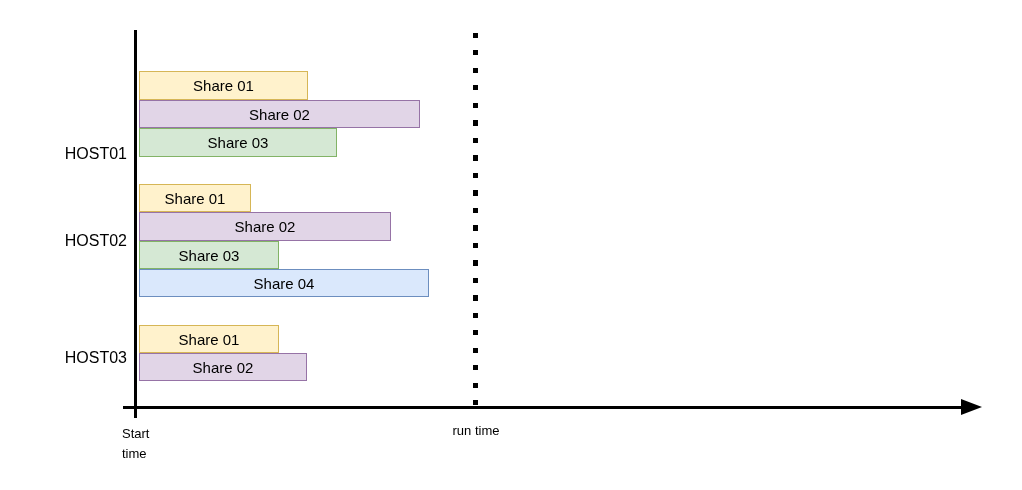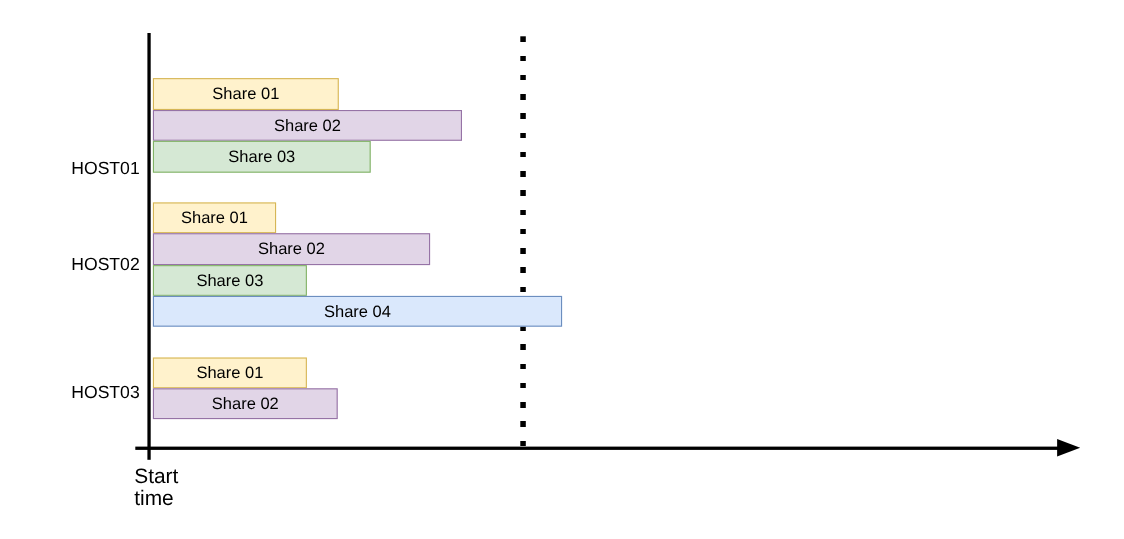--- a/index.html
+++ b/index.html
@@ -78,21 +78,21 @@
     width: 97px;
     height: 20px;
     line-height: 20px;
     text-align: right;
     font-size: 16px;
     color: #000000;
   }
   
   .axis-label {
     position: absolute;
-    font-size: 19px;
+    font-size: 13px;
     line-height: 20px;
     color: #000000;
   }
   .start-label {
     left: 122px;
     top: 424px;
     text-align: left;
   }
   .max-label {
     left: 406px;
@@ -113,27 +113,28 @@
 
   <div id="bars-layer">
       <div class="host-label" style="top: 104px; margin-top: 40px;">HOST01</div>
       <div class="bar" style="top: 71px; height: 29px; width: 169px; background: rgb(255, 242, 204); border-color: rgb(214, 182, 86);">Share 01</div>
       <div class="bar" style="top: 100px; height: 28px; width: 281px; background: rgb(225, 213, 231); border-color: rgb(150, 115, 166);">Share 02</div>
       <div class="bar" style="top: 128px; height: 29px; width: 198px; background: rgb(213, 232, 212); border-color: rgb(130, 179, 102);">Share 03</div>
       <div class="host-label" style="top: 231px;">HOST02</div>
       <div class="bar" style="top: 184px; height: 28px; width: 112px; background: rgb(255, 242, 204); border-color: rgb(214, 182, 86);">Share 01</div>
       <div class="bar" style="top: 212px; height: 29px; width: 252px; background: rgb(225, 213, 231); border-color: rgb(150, 115, 166);">Share 02</div>
       <div class="bar" style="top: 241px; height: 28px; width: 140px; background: rgb(213, 232, 212); border-color: rgb(130, 179, 102);">Share 03</div>
-      <div class="bar" style="top: 269px; height: 28px; width: 372px; background: rgb(218, 232, 252); border-color: rgb(108, 142, 191);">Share 04</div>
+      <div class="bar" style="top: 269px; height: 28px; width: 290px; background: rgb(218, 232, 252); border-color: rgb(108, 142, 191);">Share 04</div>
       <div class="host-label" style="top: 348px;">HOST03</div>
       <div class="bar" style="top: 325px; height: 28px; width: 140px; background: rgb(255, 242, 204); border-color: rgb(214, 182, 86);">Share 01</div>
       <div class="bar" style="top: 353px; height: 28px; width: 168px; background: rgb(225, 213, 231); border-color: rgb(150, 115, 166);">Share 02</div>
     </div>
 
   <div class="axis-label start-label">
     <div>Start</div>
     <div>time</div>
   </div>
 
   <div class="axis-label max-label">
+    <div>run time</div>
   </div>
 
 </div>
 
 </body></html>

